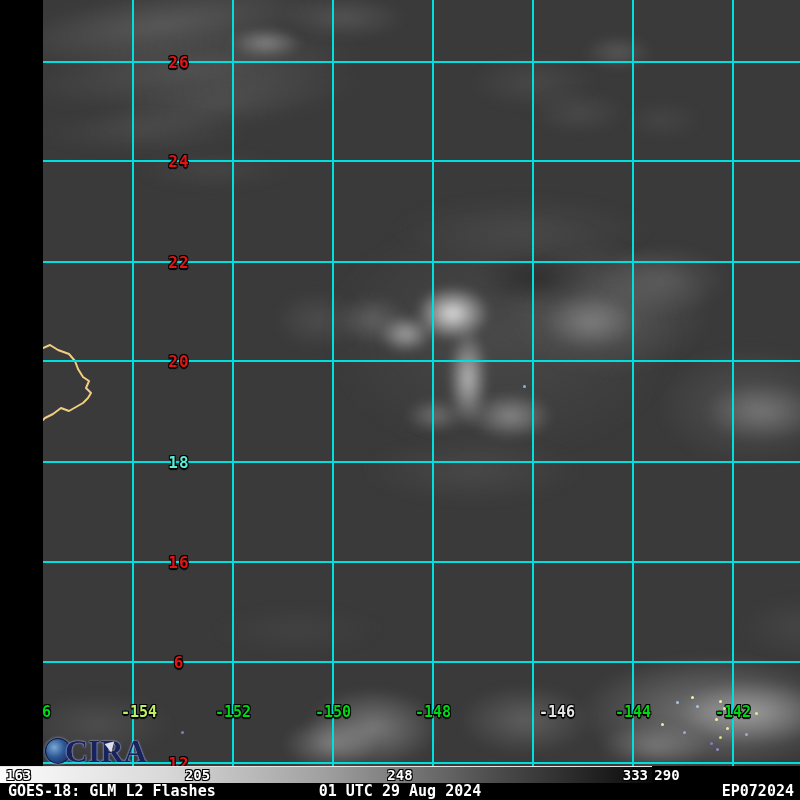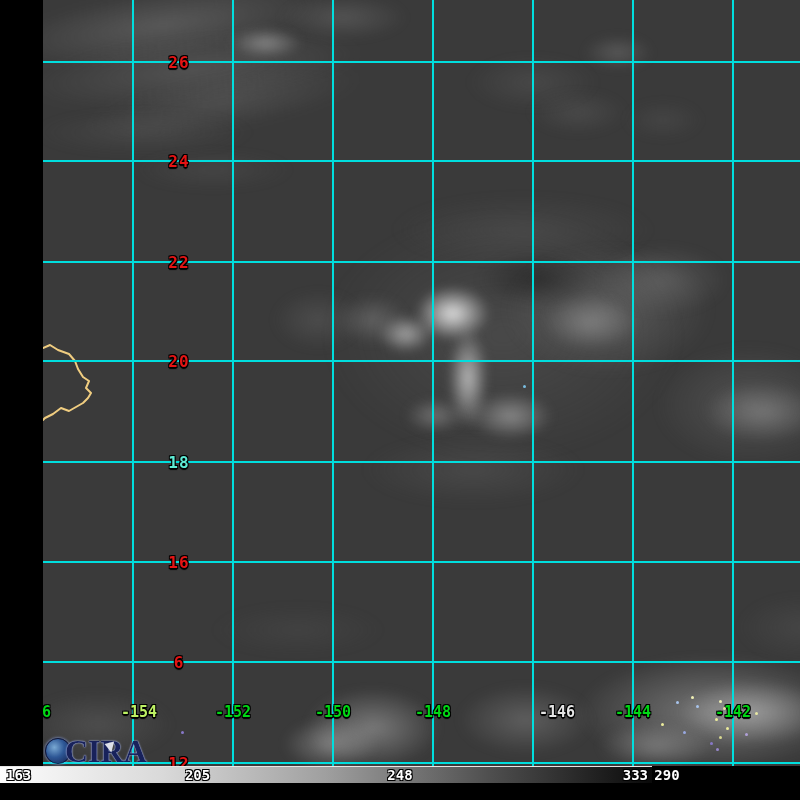--- a/index.html
+++ b/index.html
@@ -165,14 +165,19 @@
   </div>
 
   <div id="colorbar">
       <span style="left: 6px;">163</span>
       <span style="left: 197.6px; transform: translateX(-50%);">205</span>
       <span style="left: 400px; transform: translateX(-50%);">248</span>
       <span style="left: 627px; transform: translateX(-50%); margin-left: 40px;">290</span>
       <span style="right: 4px;">333</span>
     </div>
 
+  <div id="statusbar">
+    <span id="status-left">GOES-18: GLM L2 Flashes</span>
+    <span id="status-center">01 UTC 29 Aug 2024</span>
+    <span id="status-right">EP072024</span>
+  </div>
 
 </div>
 
 </body></html>

